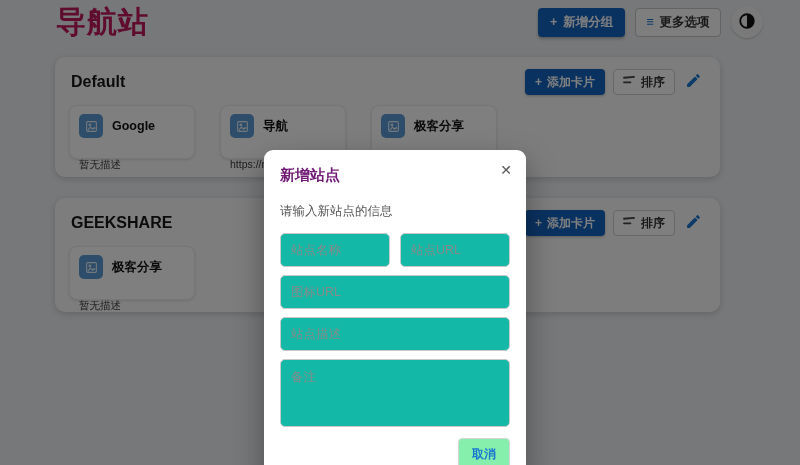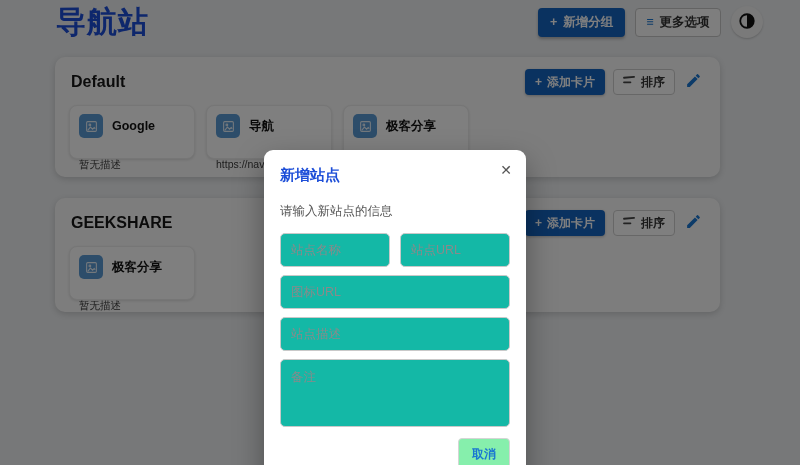--- a/index.html
+++ b/index.html
@@ -8,21 +8,21 @@
     position:relative;
     background:#eef0f2;
     font-family:"Liberation Sans","DejaVu Sans",sans-serif;
     color:#1a1a1a;
   }
   button { font-family:inherit; cursor:pointer; }
 
   
   .app-title {
     position:absolute; left:56px; top:2px;
-    font-size:30px; font-weight:900; color:#1d4ed8; letter-spacing:1px;
+    font-size:30px; font-weight:900; color:#be185d; letter-spacing:1px;
   }
   .header-actions {
     position:absolute; left:538px; top:6px;
     display:flex; align-items:center; gap:10px;
   }
   .btn-add-group {
     background:#1565c0; color:#fff; border:none; border-radius:4px;
     height:29px; padding:0 12px; font-size:12.5px; font-weight:700;
     display:flex; align-items:center; gap:6px;
     box-shadow:0 2px 3px rgba(0,0,0,.25);
@@ -58,21 +58,21 @@
     display:flex; align-items:center; gap:5px;
     box-shadow:0 1px 3px rgba(0,0,0,.25);
   }
   .btn-sort {
     background:#fff; color:#333; border:1px solid #cfcfcf; border-radius:4px;
     height:26px; padding:12px 9px; font-size:12px; font-weight:700;
     display:flex; align-items:center; gap:5px;
   }
   .btn-edit { background:none; border:none; padding:2px; display:flex; }
 
-  .cards { display:flex; gap:11px; padding:1px 14px; }
+  .cards { display:flex; gap:25px; padding:1px 14px; }
   .site-card {
     width:126px; height:54px; background:#fff;
     border:1px solid #ececec; border-radius:8px;
     box-shadow:0 1px 3px rgba(0,0,0,.12);
     padding:8px 9px; cursor:pointer;
   }
   .card-top { display:flex; align-items:center; gap:9px; }
   .site-icon {
     width:24px; height:24px; border-radius:5px; background:#5b9bd5;
     display:flex; align-items:center; justify-content:center; flex:none;
@@ -83,21 +83,21 @@
     white-space:nowrap; overflow:hidden; max-width:108px;
   }
 
   
   .overlay { position:absolute; inset:0; background:rgba(0,0,0,.5); z-index:5; }
   .modal {
     position:absolute; z-index:10; left:264px; top:150px; width:262px;
     background:#fff; border-radius:9px; padding:16px 16px 13px 16px;
     box-shadow:0 12px 30px rgba(0,0,0,.35);
   }
-  .modal-title { font-size:15px; font-weight:700; color:#1d4ed8; }
+  .modal-title { font-size:15px; font-weight:700; color:#701a75; }
   .modal-close {
     position:absolute; top:13px; right:14px;
     background:none; border:none; font-size:14px; color:#555; line-height:1;
   }
   .modal-subtitle { margin-top:18px; font-size:12.5px; color:#555; }
   .field-row { display:flex; gap:10px; margin-top:13px; }
   .field {
     width:100%; border:1px solid #c9c9c9; border-radius:5px;
     padding:9px 10px; font-size:12.5px; color:#222; background:#14b8a6;
     font-family:inherit;

